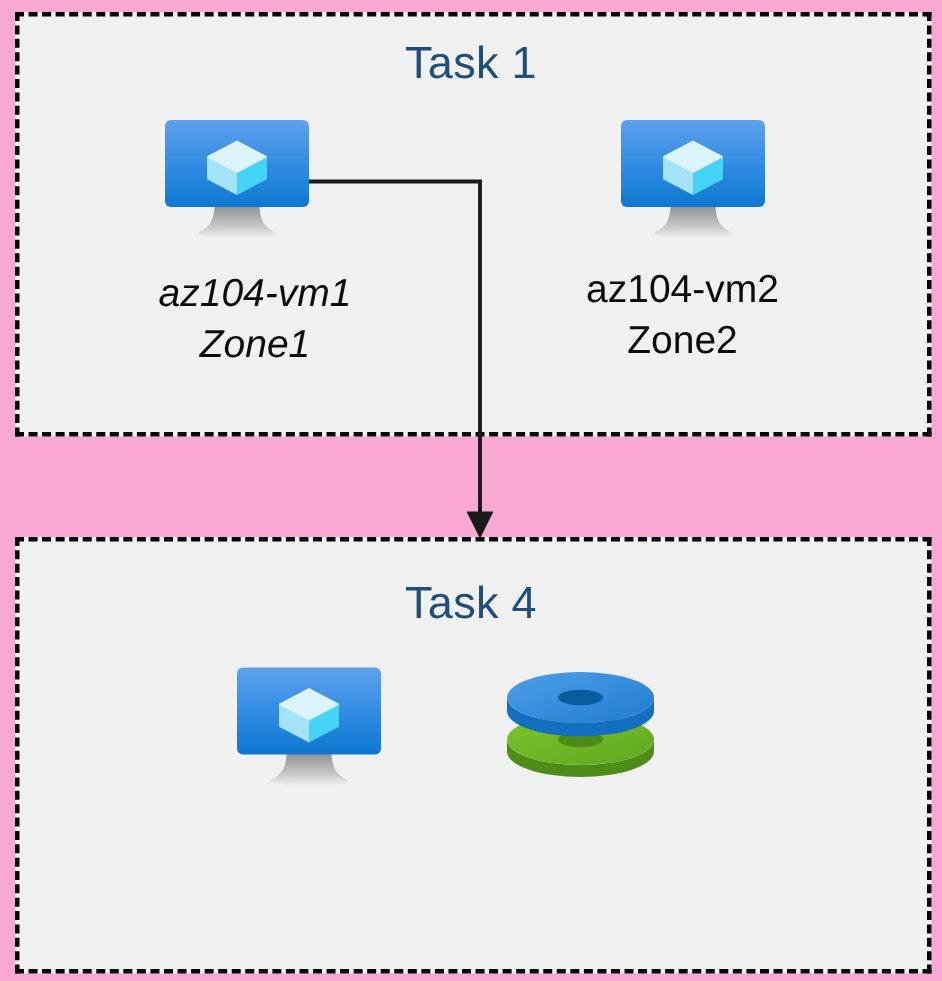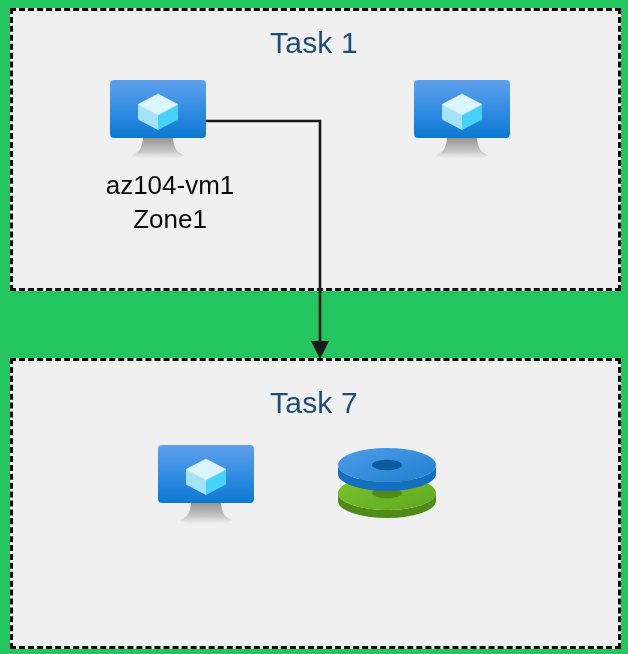--- a/index.html
+++ b/index.html
@@ -10,21 +10,21 @@
   }
   body {
     font-family: "Liberation Sans", sans-serif;
     -webkit-font-smoothing: antialiased;
   }
 
   #canvas {
     position: relative;
     width: 628px;
     height: 654px;
-    background: #22c55e;
+    background: #f9a8d4;
     overflow: hidden;
   }
 
   
   .task-box {
     position: absolute;
     box-sizing: border-box;
     background: #f0f0f0;
     border: 3px dashed #050505;
   }
@@ -49,21 +49,21 @@
   
   .node-label {
     position: absolute;
     text-align: center;
     color: #0b0b0b;
     font-size: 26px;
     font-weight: 400;
     line-height: 1.30;
     white-space: pre-line;
   }
-  #vm1-label { left: 45px;  top: 169px; width: 250px; }
+  #vm1-label { left: 45px;  top: 179px; width: 250px; font-style: italic; }
   #vm2-label { left: 330px; top: 176px; width: 250px; }
   #task2-label {
     left: 64px; top: 553px; width: 500px;
     font-size: 27px; line-height: 1.2;
   }
 
   
   .vm-icon { position: absolute; }
   #vm1-icon  { left: 108px; top: 78px;  width: 100px; height: 82px; }
   #vm2-icon  { left: 412px; top: 78px;  width: 100px; height: 82px; }
@@ -147,24 +147,26 @@
       <rect x="2" y="2" width="96" height="58" rx="4" ry="4" fill="url(#scr2)"></rect>
       <g>
         <path d="M50 16 L70 26.5 L50 37 L30 26.5 Z" fill="#dcf5fd"></path>
         <path d="M30 26.5 L50 37 L50 52 L30 41.5 Z" fill="#a4e3f7"></path>
         <path d="M70 26.5 L70 41.5 L50 52 L50 37 Z" fill="#45d4f8"></path>
         <path d="M50 16 L70 26.5 L50 37 L30 26.5 Z" fill="none" stroke="#eaf9fe" stroke-width="0.6"></path>
       </g>
     </svg>
   </div>
 
+  <div id="vm2-label" class="node-label">az104-vm2
+Zone2</div>
 
   <div id="task2-box" class="task-box"></div>
 
-  <div id="task2-title" class="task-title">Task 7</div>
+  <div id="task2-title" class="task-title">Task 4</div>
 
   <div id="vm3-icon" class="vm-icon">
     <svg viewBox="0 0 100 82" width="100" height="82" xmlns="http://www.w3.org/2000/svg">
       <defs>
         <linearGradient id="scr3" x1="0" y1="0" x2="0" y2="1">
           <stop offset="0%" stop-color="#5fa0ec"></stop>
           <stop offset="55%" stop-color="#2f8be2"></stop>
           <stop offset="100%" stop-color="#0d78d1"></stop>
         </linearGradient>
         <linearGradient id="std3" x1="0" y1="0" x2="0" y2="1">

